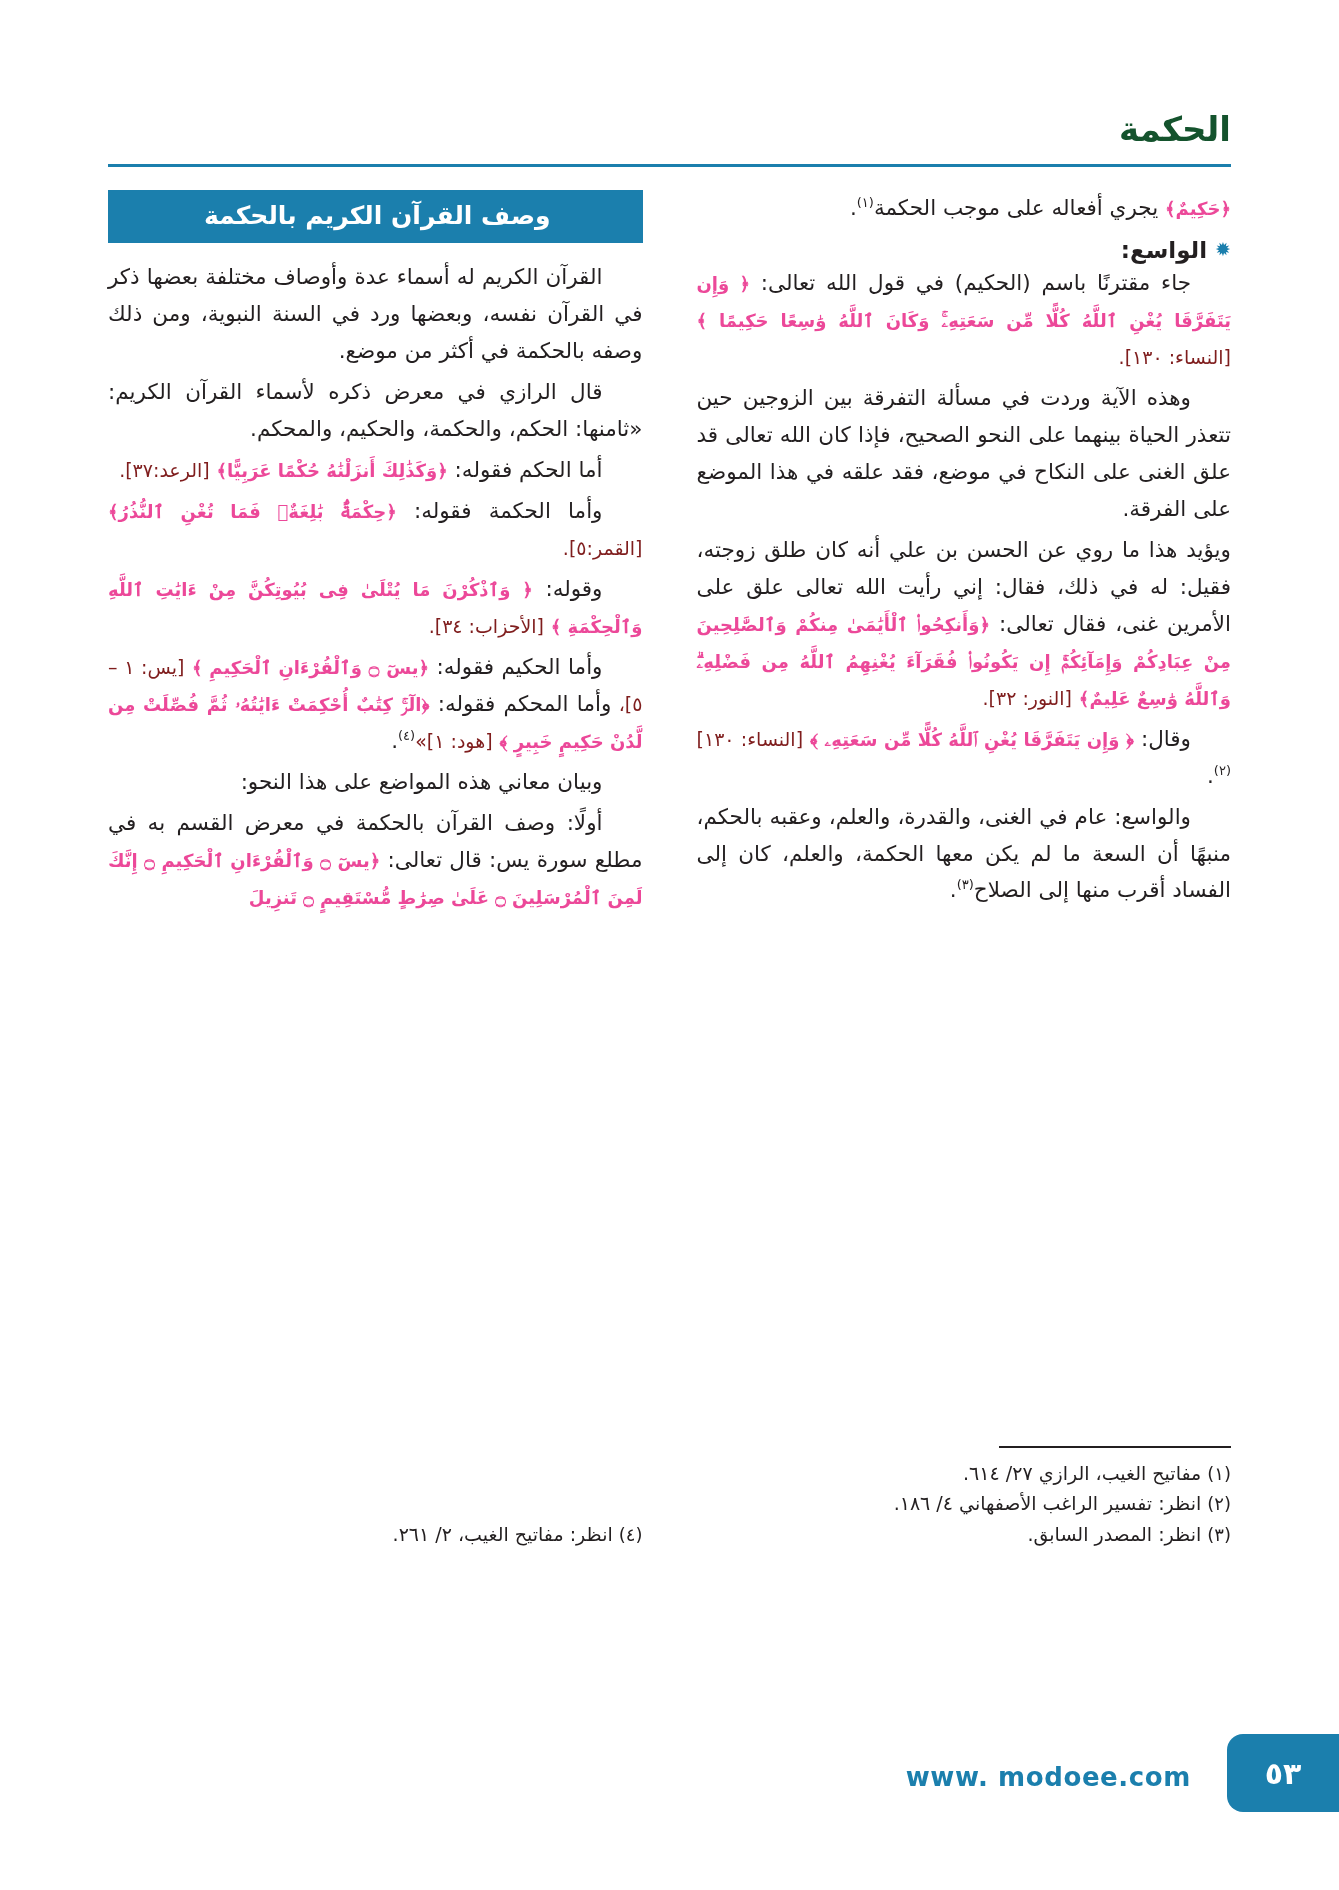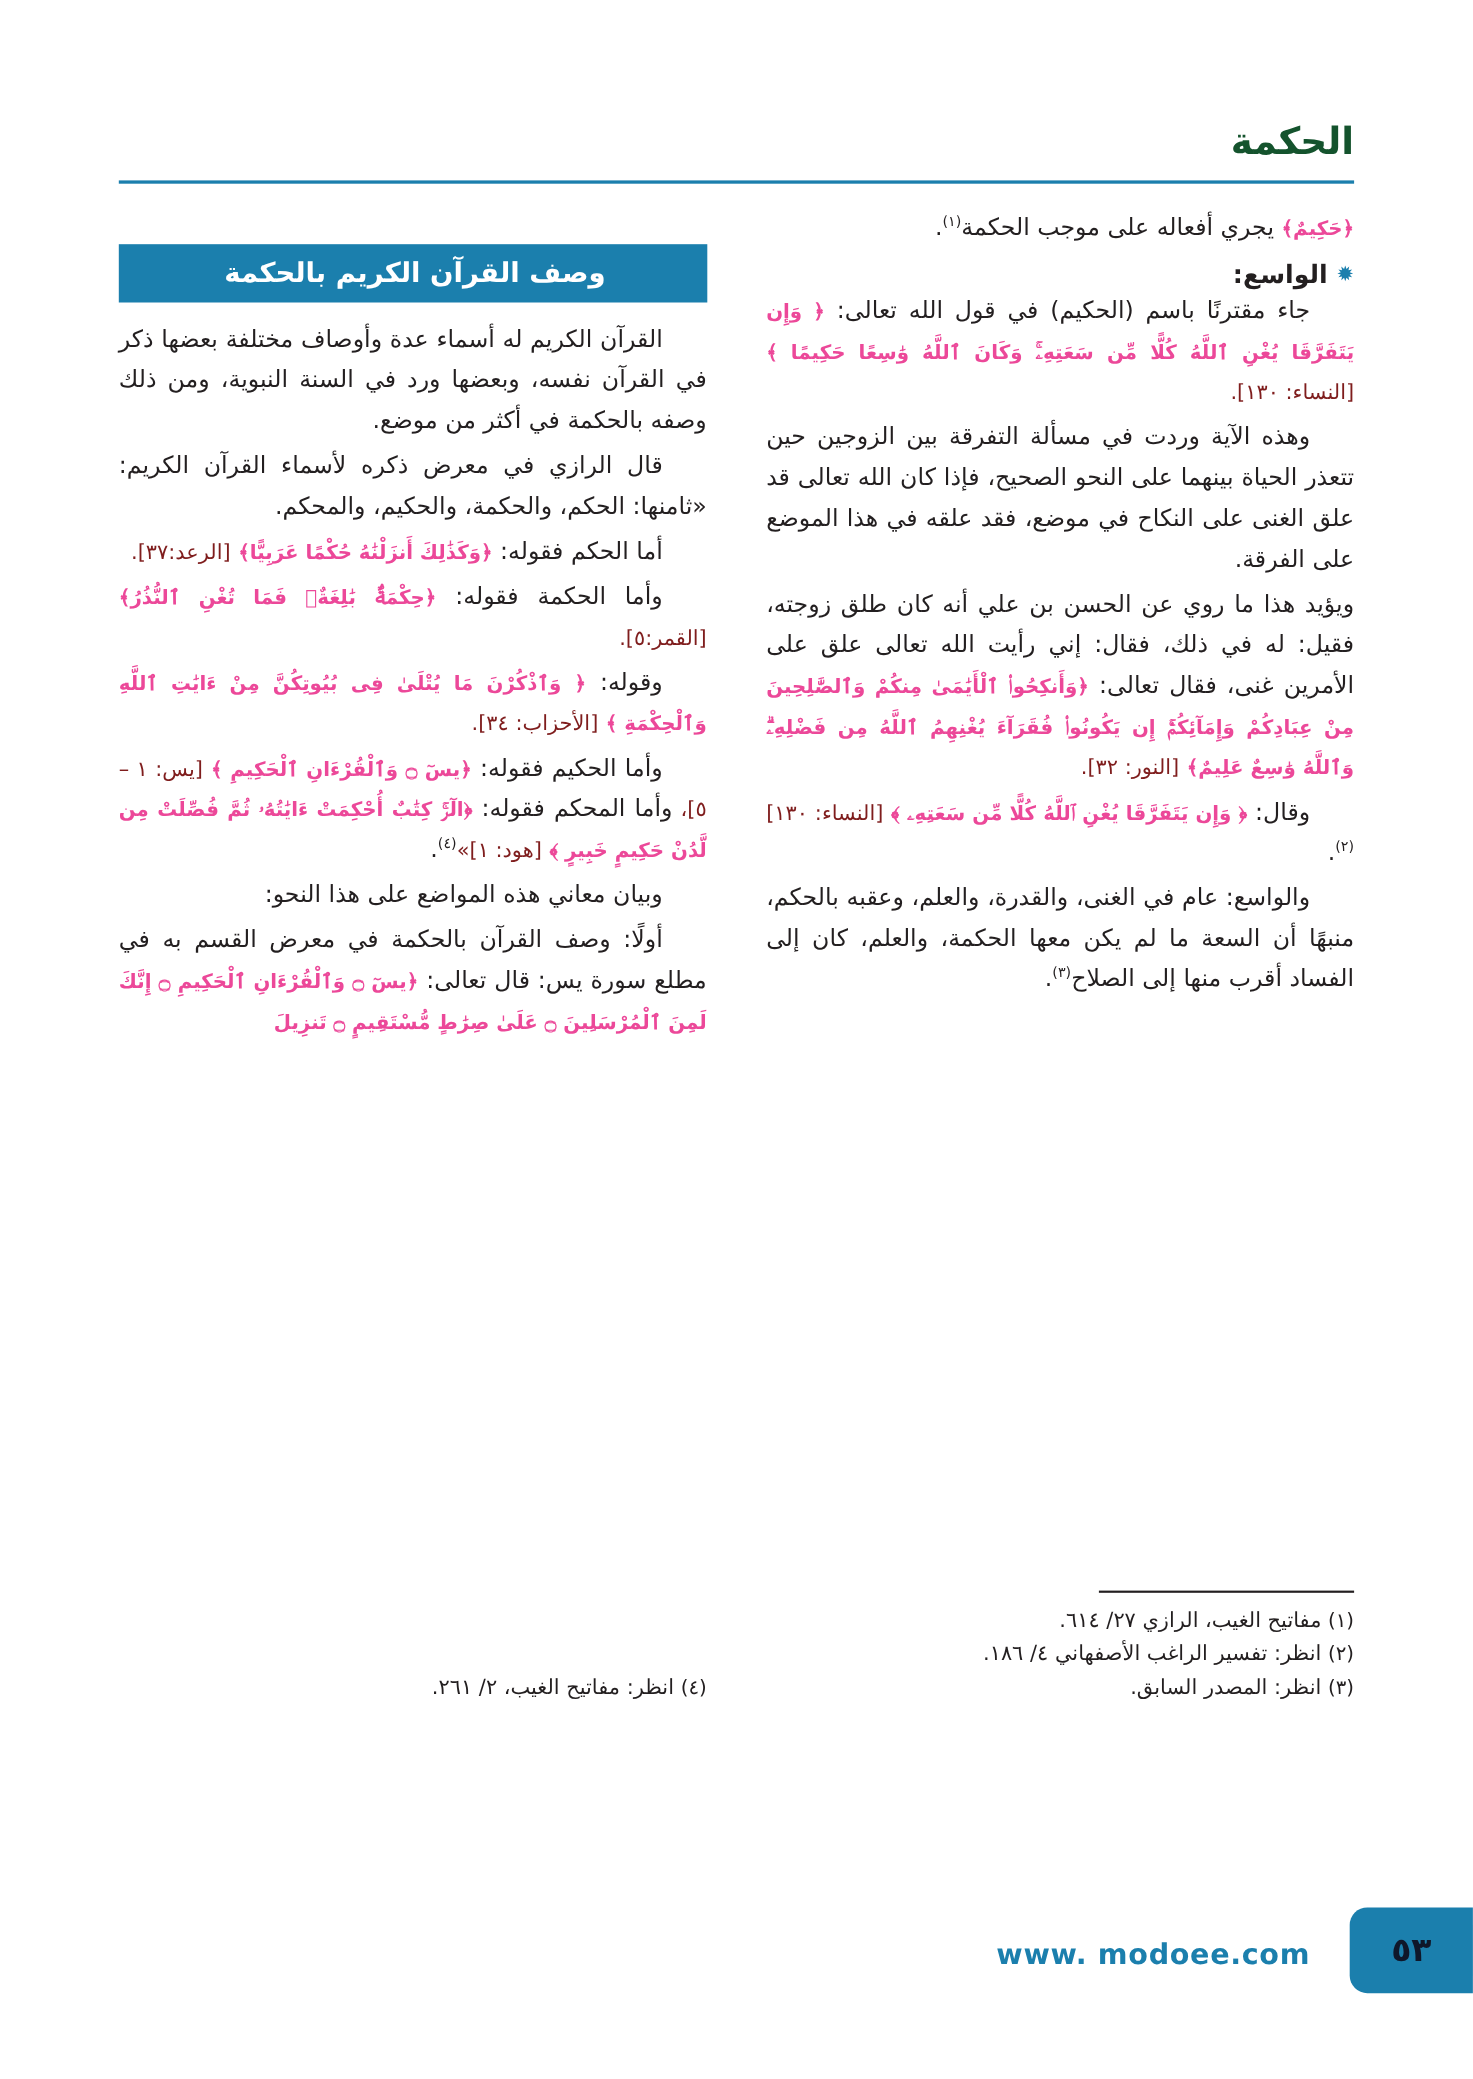--- a/index.html
+++ b/index.html
@@ -71,21 +71,20 @@
 
   .section-title {
     background: #1b7fad;
     color: #ffffff;
     font-size: 25px;
     font-weight: bold;
     text-align: center;
     padding: 11px 6px 13px 10px;
     margin-bottom: 16px;
     letter-spacing: 0.5px;
-    margin-top: 32px;
   }
 
   .bullet-head {
     font-size: 23px;
     font-weight: bold;
     color: #231f20;
     margin: 10px 0 2px 0;
     display: flex;
     flex-direction: row;
     align-items: center;
@@ -152,21 +151,21 @@
   }
   .page-tab {
     position: absolute;
     right: 0;
     bottom: 0;
     width: 112px;
     height: 78px;
     background: #1b7fad;
     border-top-left-radius: 16px;
     border-bottom-left-radius: 16px;
-    color: #0f172a;
+    color: #ffffff;
     font-size: 30px;
     font-weight: bold;
     display: flex;
     align-items: center;
     justify-content: center;
   }
   .site-url {
     position: absolute;
     right: 148px;
     bottom: 20px;

